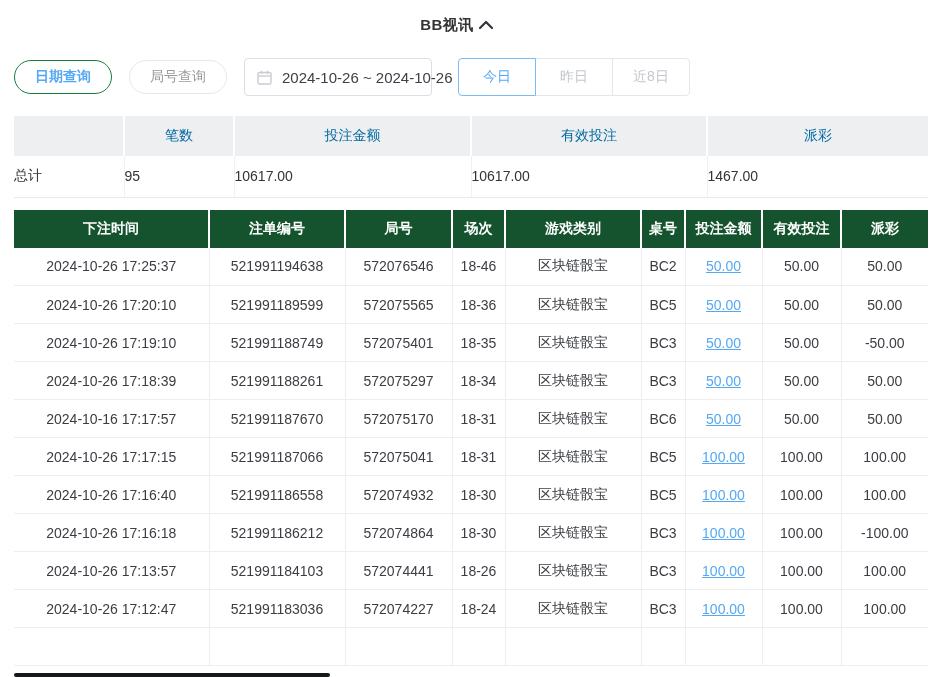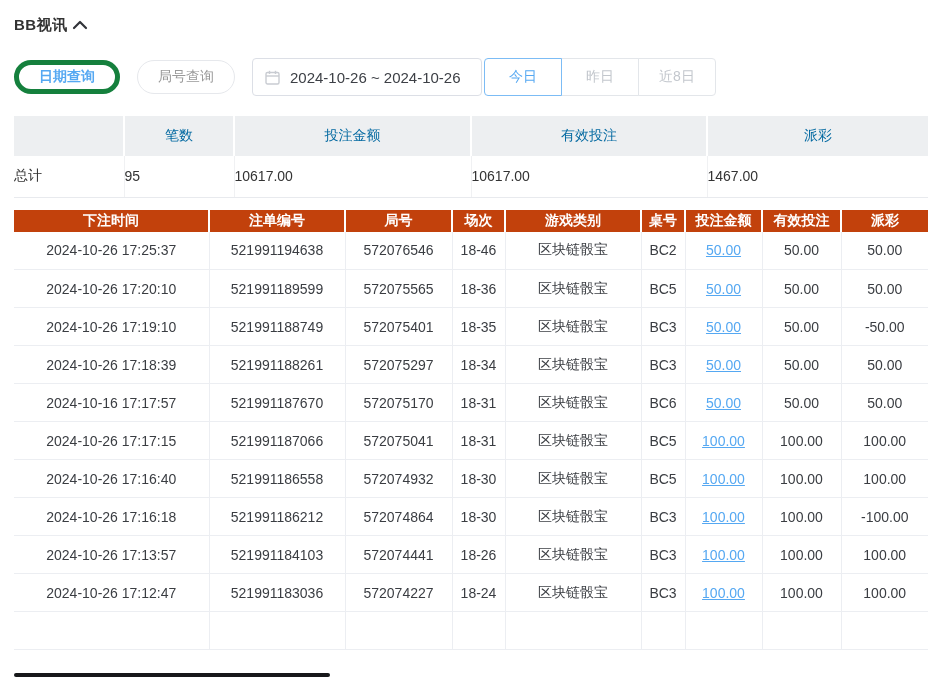--- a/index.html
+++ b/index.html
@@ -2,52 +2,52 @@
 <html><head>
 <meta charset="utf-8">
 <style>
   * { box-sizing: border-box; margin: 0; padding: 0; }
   html, body { width: 942px; height: 677px; overflow: hidden; background: #ffffff; }
   body { font-family: "Liberation Sans", "DejaVu Sans", sans-serif; color: #333; position: relative; }
 
   .page { padding: 0 14px; }
 
   
-  .titlebar { display: flex; justify-content: flex-start; align-items: center; padding: 15px 24px 0 0; }
+  .titlebar { display: flex; justify-content: center; align-items: center; padding: 15px 24px 0 0; }
   .title { font-size: 15px; font-weight: bold; color: #333; letter-spacing: .5px; }
   .collapse-btn { width: 24px; height: 20px; display: flex; align-items: center; justify-content: center; cursor: pointer; background: none; border: none; }
 
   
   .filters { display: flex; align-items: center; margin-top: 23px; }
   .pill { height: 34px; padding: 0 20px; border-radius: 17px; background: #fff; font-size: 14px; cursor: pointer; }
-  .pill.active { border: 5px solid #15803d; color: #55a8f2; font-weight: bold; }
+  .pill.active { border: 1px solid #15803d; color: #55a8f2; font-weight: bold; }
   .pill.inactive { border: 1px solid #e6e8ec; color: #999; margin-left: 17px; }
-  .date-input { height: 38px; width: 230px; margin-left: 17px; border: 1px solid #dcdfe6; border-radius: 4px;
+  .date-input { height: 38px; width: 188px; margin-left: 17px; border: 1px solid #dcdfe6; border-radius: 4px;
                 display: flex; align-items: center; padding: 0 12px; background: #fff; cursor: pointer; }
   .date-input .cal { margin-right: 10px; display: flex; }
   .date-text { font-size: 15px; color: #3d4046; white-space: nowrap; }
-  .btn-group { display: flex; margin-left: 2px; }
+  .btn-group { display: flex; margin-left: 26px; }
   .gbtn { height: 38px; width: 78px; background: #fff; border: 1px solid #e3e6ea; font-size: 14px; color: #c3c7cd; cursor: pointer; margin-left: -1px; position: relative; }
   .gbtn:first-child { border-radius: 4px 0 0 4px; margin-left: 0; }
   .gbtn:last-child { border-radius: 0 4px 4px 0; }
   .gbtn.active { border-color: #7cbcf5; color: #55a8f2; z-index: 1; }
   .search-btn { height: 38px; width: 80px; margin-left: 13px; background: #55a8f2; border: none; border-radius: 4px; color: #fff; font-size: 14px; cursor: pointer; }
 
   
   table { border-collapse: collapse; table-layout: fixed; width: 914px; }
   .summary { margin-top: 20px; }
   .summary th { background: #edeff1; font-weight: normal; font-size: 14px; color: #0369a1; height: 40px; border-right: 2px solid #fff; }
   .summary th:last-child { border-right: none; }
   .summary td { height: 41px; font-size: 14px; color: #333; background: #fff;
                 border-right: 1px solid #f0f1f3; border-bottom: 1px solid #e8eaee; }
   .summary td:last-child { border-right: none; }
 
   
   .bets { margin-top: 12px; }
-  .bets th { background: #c2410c; color: #fff; font-weight: bold; font-size: 14px; height: 22px; border-right: 2px solid #fff; }
+  .bets th { background: #14532d; color: #fff; font-weight: bold; font-size: 14px; height: 38px; border-right: 2px solid #fff; }
   .bets th:last-child { border-right: none; }
   .bets td { height: 38px; text-align: center; font-size: 14px; color: #3a3d42; background: #fff;
              border-right: 1px solid #eceef2; border-bottom: 1px solid #eceef2; white-space: nowrap; }
   .bets td:last-child { border-right: none; }
   .amount-link { color: #55a8f2; text-decoration: underline; cursor: pointer; }
   .neg { color: #f35c5c; }
 
   
   .hscroll-thumb { position: absolute; left: 14px; bottom: 0; width: 316px; height: 4px; background: #17181a; border-radius: 2px; }
 </style>

